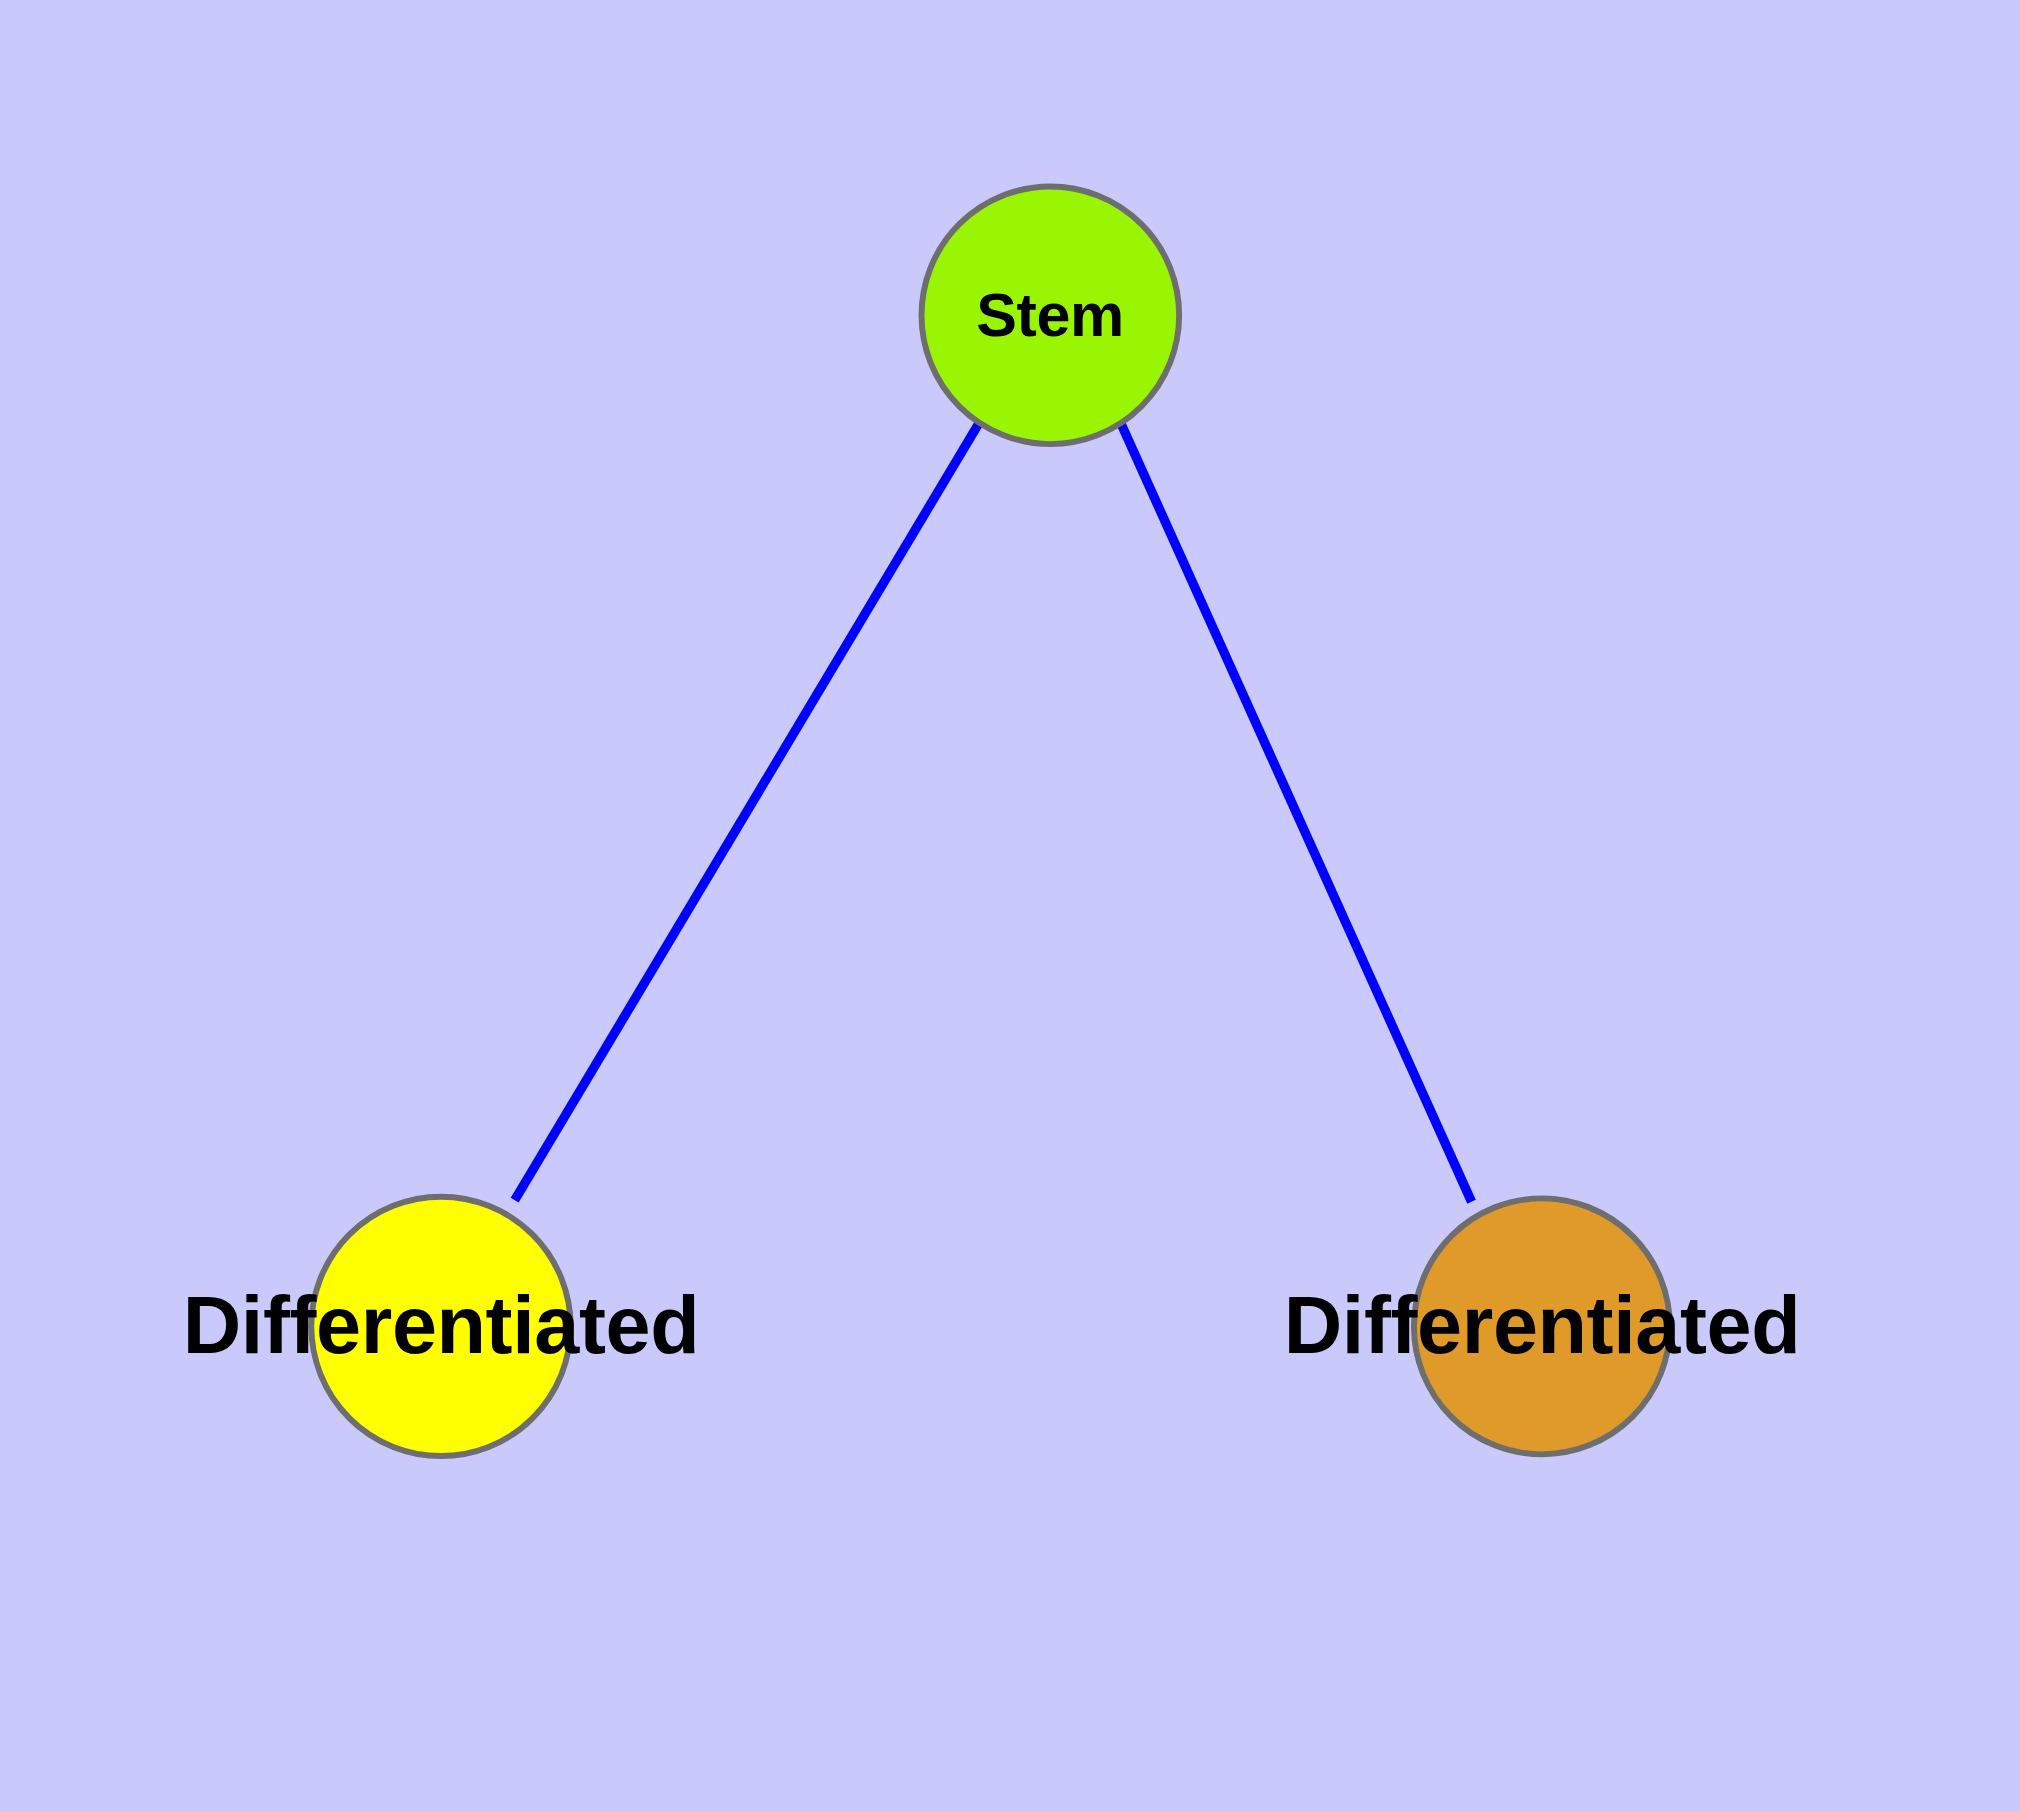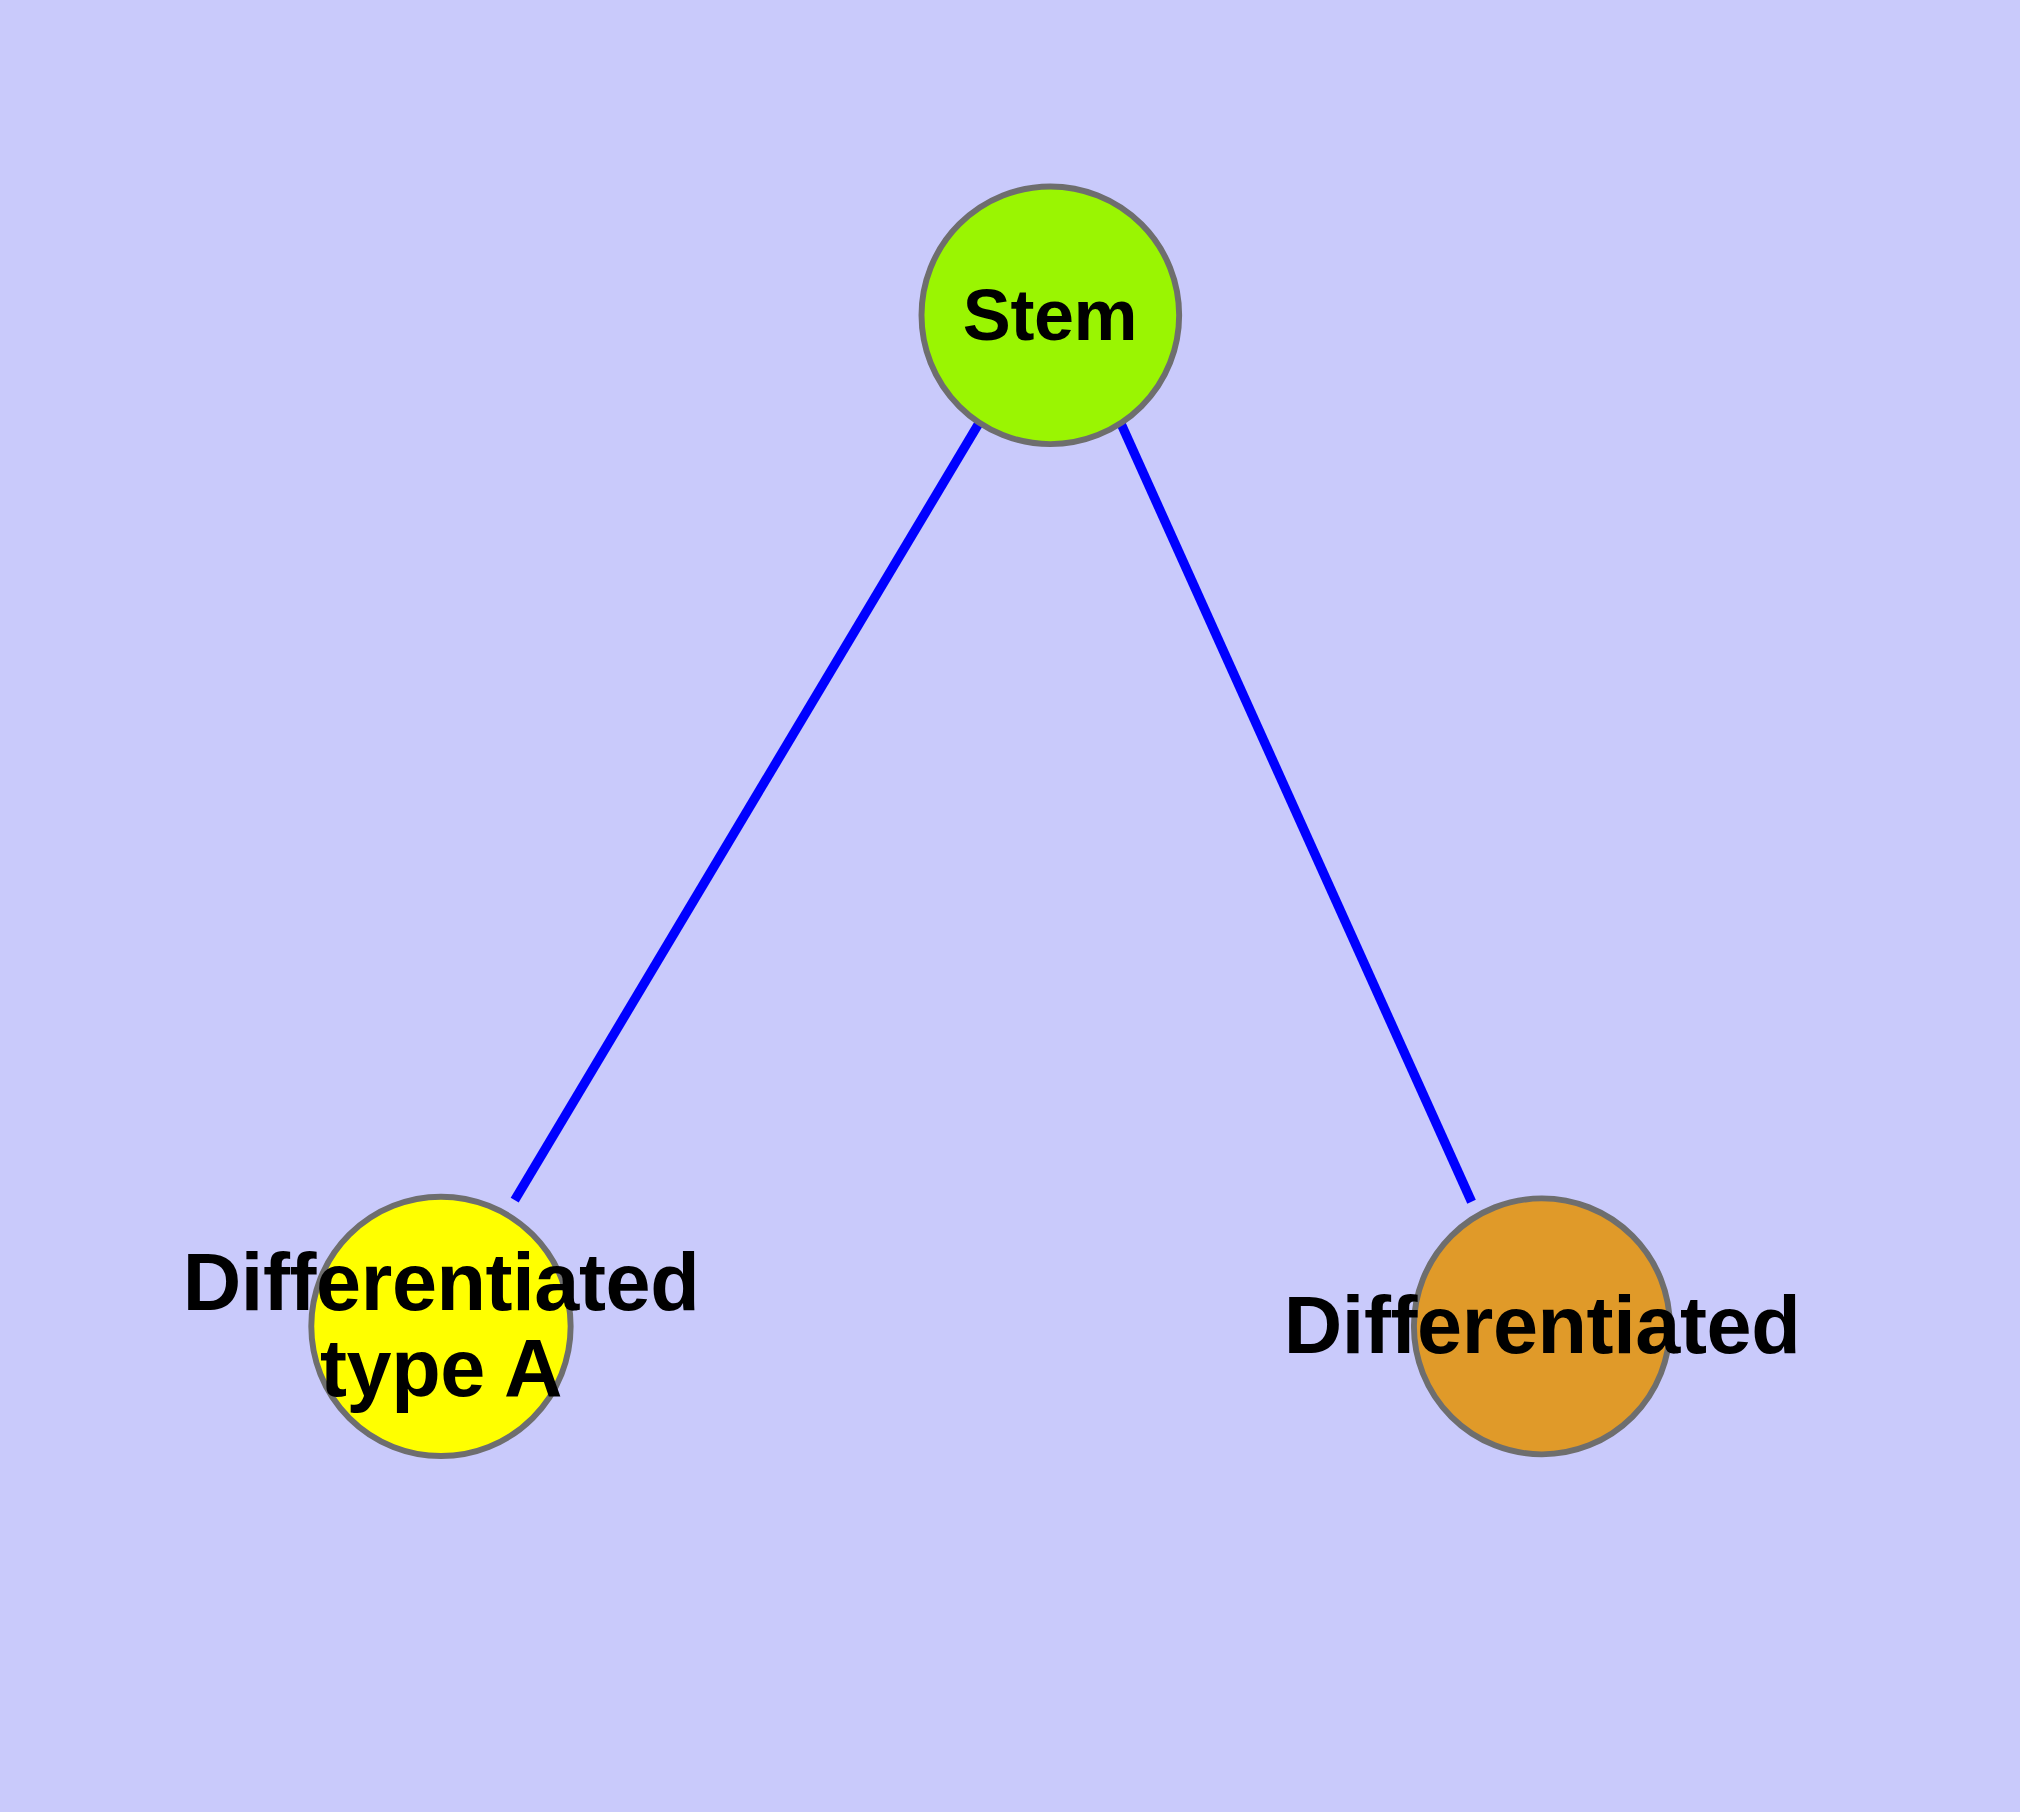--- a/index.html
+++ b/index.html
@@ -61,19 +61,19 @@
         <line class="edge-line" x1="1322" y1="499" x2="1736" y2="1418" stroke="#0000ff" stroke-width="11"></line>
       </g>
     <g id="nodes-group">
         <circle class="node-circle" cx="1239" cy="372" r="152" fill="#9af502" stroke="#6e6e6e" stroke-width="7"></circle>
         <circle class="node-circle" cx="520" cy="1565" r="153" fill="#ffff00" stroke="#6e6e6e" stroke-width="7"></circle>
         <circle class="node-circle" cx="1819" cy="1565" r="151" fill="#e09a29" stroke="#6e6e6e" stroke-width="7"></circle>
       </g>
   </svg>
 
   <div id="labels-layer">
-      <div class="node-label" style="left: 1050px; top: 315px; font-size: 72px;"><div>Stem</div></div>
-      <div class="node-label" style="left: 441px; top: 1326px; font-size: 81px;"><div>Differentiated</div><div>type A</div></div>
+      <div class="node-label" style="left: 1050px; top: 315px; font-size: 61px;"><div>Stem</div></div>
+      <div class="node-label" style="left: 441px; top: 1326px; font-size: 81px;"><div>Differentiated</div></div>
       <div class="node-label" style="left: 1542px; top: 1326px; font-size: 81px;"><div>Differentiated</div></div>
     </div>
 
 </div>
 
 
 </body></html>

